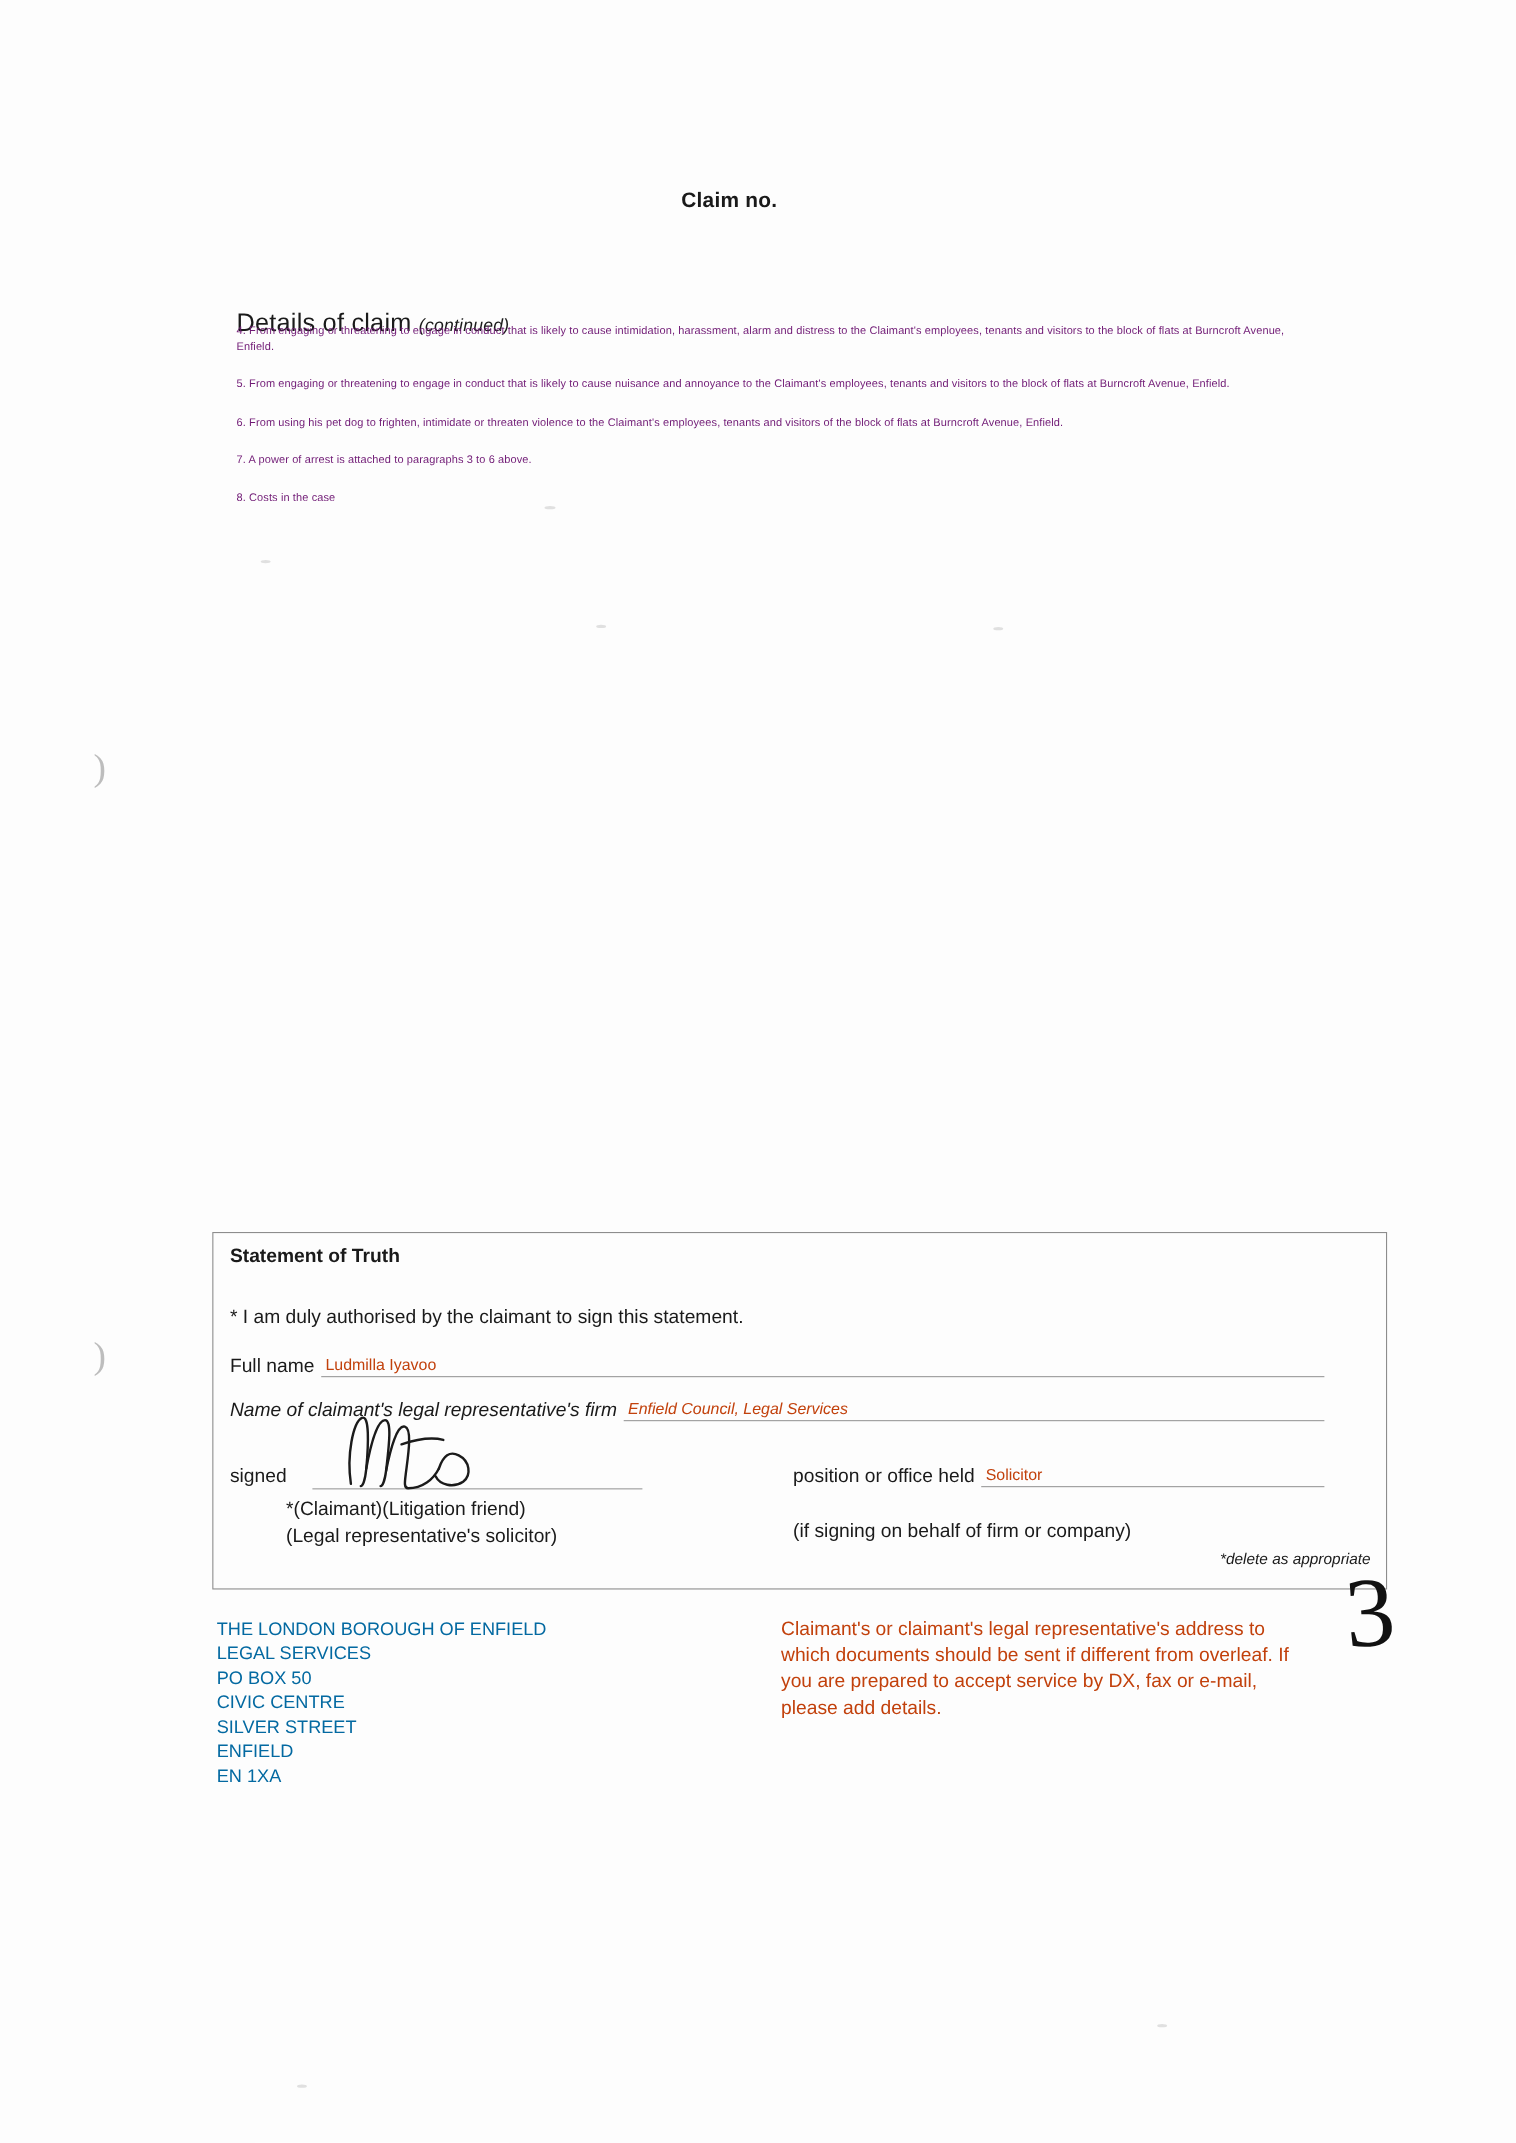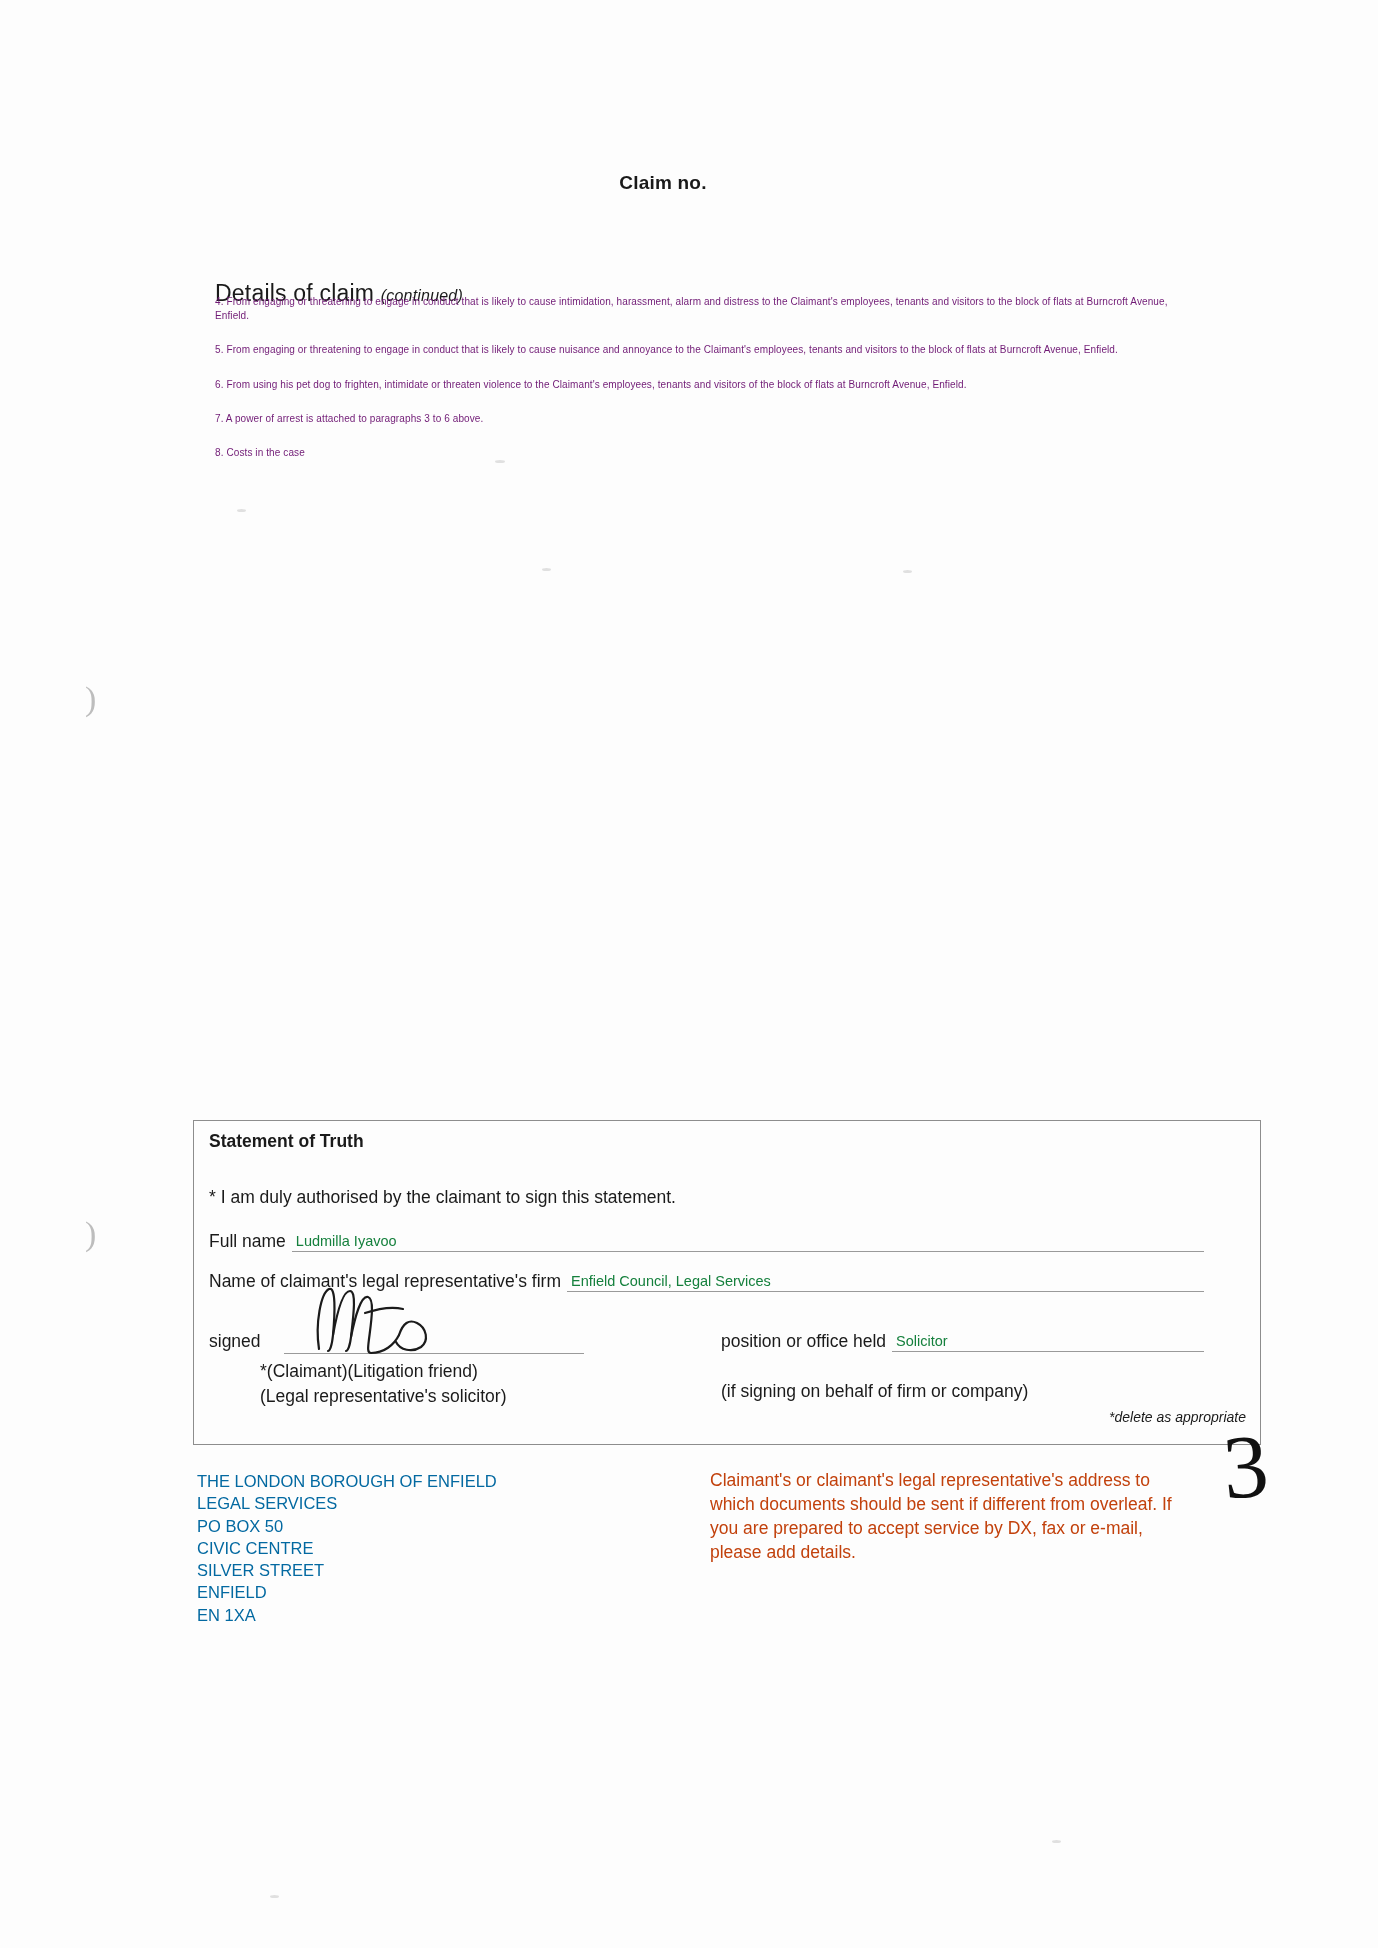--- a/index.html
+++ b/index.html
@@ -118,26 +118,26 @@
     flex: 1;
     margin-left: 6px;
     position: relative;
     height: 22px;
   }
   .field-value {
     position: absolute;
     left: 4px;
     bottom: 2px;
     font-size: 14.5px;
-    color: #15803d;
+    color: #c2410c;
     white-space: nowrap;
   }
 
   .row-fullname { left: 15px; top: 108px; width: 995px; }
-  .row-firm     { left: 15px; top: 148px; width: 995px; }
+  .row-firm     { left: 15px; top: 148px; width: 995px; font-style: italic; }
 
   .signed-label {
     position: absolute;
     left: 15px;
     top: 210px;
     font-size: 17.5px;
   }
   .sign-rule {
     position: absolute;
     left: 90px;

